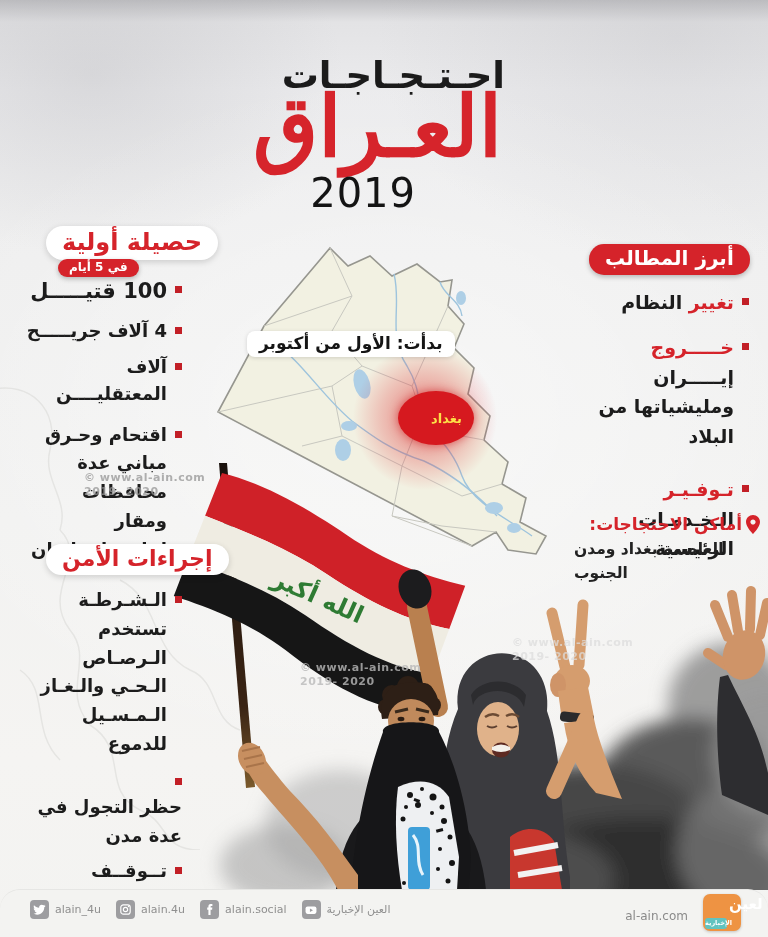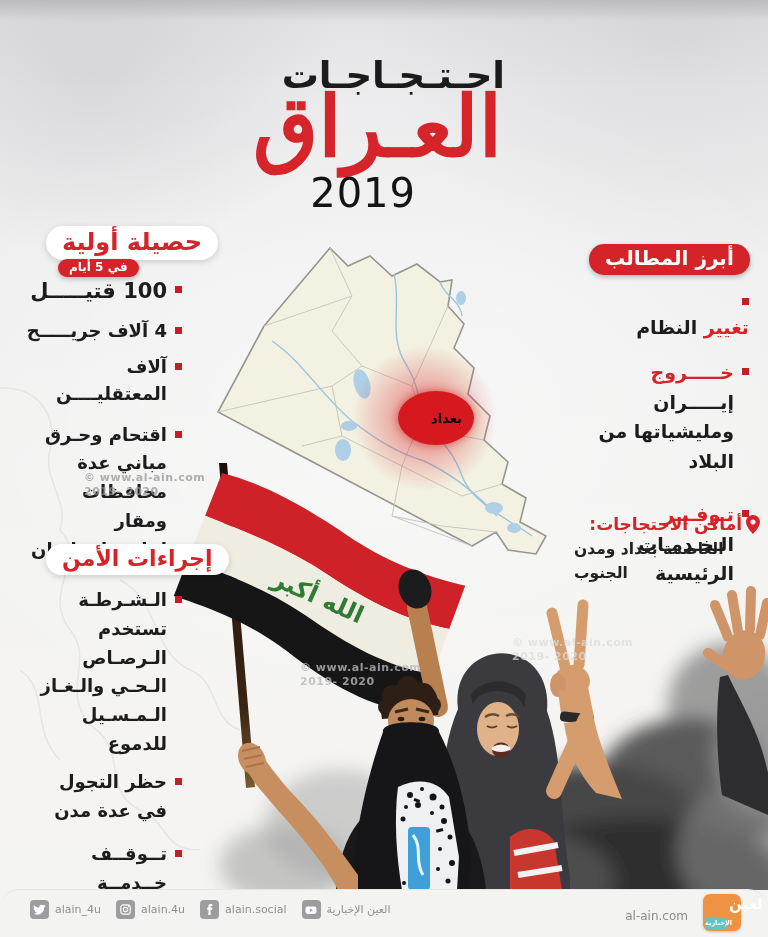--- a/index.html
+++ b/index.html
@@ -29,39 +29,39 @@
   .li{display:flex;gap:8px;line-height:1.5;}
   .sq{flex:0 0 auto;width:7px;height:7px;background:#c21f26;margin-top:10px;}
   .toll-list{left:26px;top:276px;width:156px;font-size:18px;}
   .toll-list .li:nth-child(1){font-size:21px;margin-bottom:9px;}
   .toll-list .li:nth-child(2){margin-bottom:9px;}
   .toll-list .li:nth-child(3){margin-bottom:14px;}
   .toll-list .li:nth-child(4){line-height:1.6;}
   .sec-list{left:24px;top:586px;width:158px;font-size:18px;}
   .sec-list .li{line-height:1.6;}
   .sec-list .li:nth-child(1){margin-bottom:9px;}
-  .sec-list .li:nth-child(2){margin-bottom:15px;}
+  .sec-list .li:nth-child(2){margin-bottom:7px;flex-direction:column;}
   .dem-list{left:573px;top:288px;width:176px;font-size:19px;}
   .dem-list .li{line-height:1.55;}
-  .dem-list .li:nth-child(1){margin-bottom:16px;flex-direction:column;}
+  .dem-list .li:nth-child(1){margin-bottom:16px;}
   .dem-list .li:nth-child(2){margin-bottom:24px;}
   .hl{color:#d5232a;}
   
   .loc{left:560px;top:514px;width:200px;direction:rtl;z-index:5;}
   .loc-label{display:flex;align-items:center;gap:4px;justify-content:flex-start;
     color:#d5232a;font-weight:bold;font-size:17px;}
   .loc-text{margin-top:3px;color:#222;font-weight:bold;font-size:15.5px;line-height:1.55;text-align:left;padding-left:14px;}
   
   .map-svg{left:212px;top:236px;z-index:2;}
   .start-pill{left:247px;top:331px;background:#fff;border-radius:8px;box-shadow:0 1px 4px rgba(0,0,0,.15);
     color:#151515;font-weight:bold;font-size:17px;padding:2px 12px 4px;z-index:3;direction:rtl;}
   .glow{left:350px;top:343px;width:150px;height:150px;border-radius:50%;z-index:3;
     background:radial-gradient(circle,rgba(221,26,33,.55) 0%,rgba(221,26,33,.22) 42%,rgba(221,26,33,0) 68%);}
   .bdot{left:398px;top:391px;width:76px;height:54px;border-radius:50%;background:#d6191f;z-index:3;
-    display:flex;align-items:center;justify-content:center;color:#000000;font-size:13px;font-weight:bold;
+    display:flex;align-items:center;justify-content:center;color:#fde047;font-size:13px;font-weight:bold;
     box-shadow:0 0 10px rgba(200,20,25,.6);padding-left:21px;}
   
   .wm{z-index:6;font-size:11px;font-weight:bold;letter-spacing:.5px;line-height:1.3;direction:ltr;}
   .wm1{left:84px;top:471px;color:rgba(150,150,150,.75);}
   .wm2{left:300px;top:661px;color:rgba(185,185,185,.8);}
   .wm3{left:512px;top:636px;color:rgba(220,220,220,.75);}
   
   .photo{left:170px;top:455px;z-index:4;}
   
   .ghost{left:0;top:330px;z-index:1;opacity:.55;}
@@ -120,20 +120,21 @@
       <ellipse cx="137" cy="190" rx="8" ry="5"></ellipse>
       <ellipse cx="131" cy="214" rx="8" ry="11"></ellipse>
       <ellipse cx="249" cy="62" rx="5" ry="7"></ellipse>
       <ellipse cx="282" cy="272" rx="9" ry="6"></ellipse>
       <ellipse cx="302" cy="292" rx="7" ry="5"></ellipse>
     </g>
   </svg>
 
   <div class="abs glow"></div>
   <div class="abs bdot">بغداد</div>
+  <div class="abs start-pill">بدأت: الأول من أكتوبر</div>
 
   <div class="abs wpill toll-header">حصيلة أولية</div>
   <div class="abs rpill toll-badge">في 5 أيام</div>
   <div class="abs list toll-list">
     <div class="li">
         <span class="sq"></span>
         <span>100 قتيـــــل</span>
       </div>
     <div class="li">
         <span class="sq"></span>

